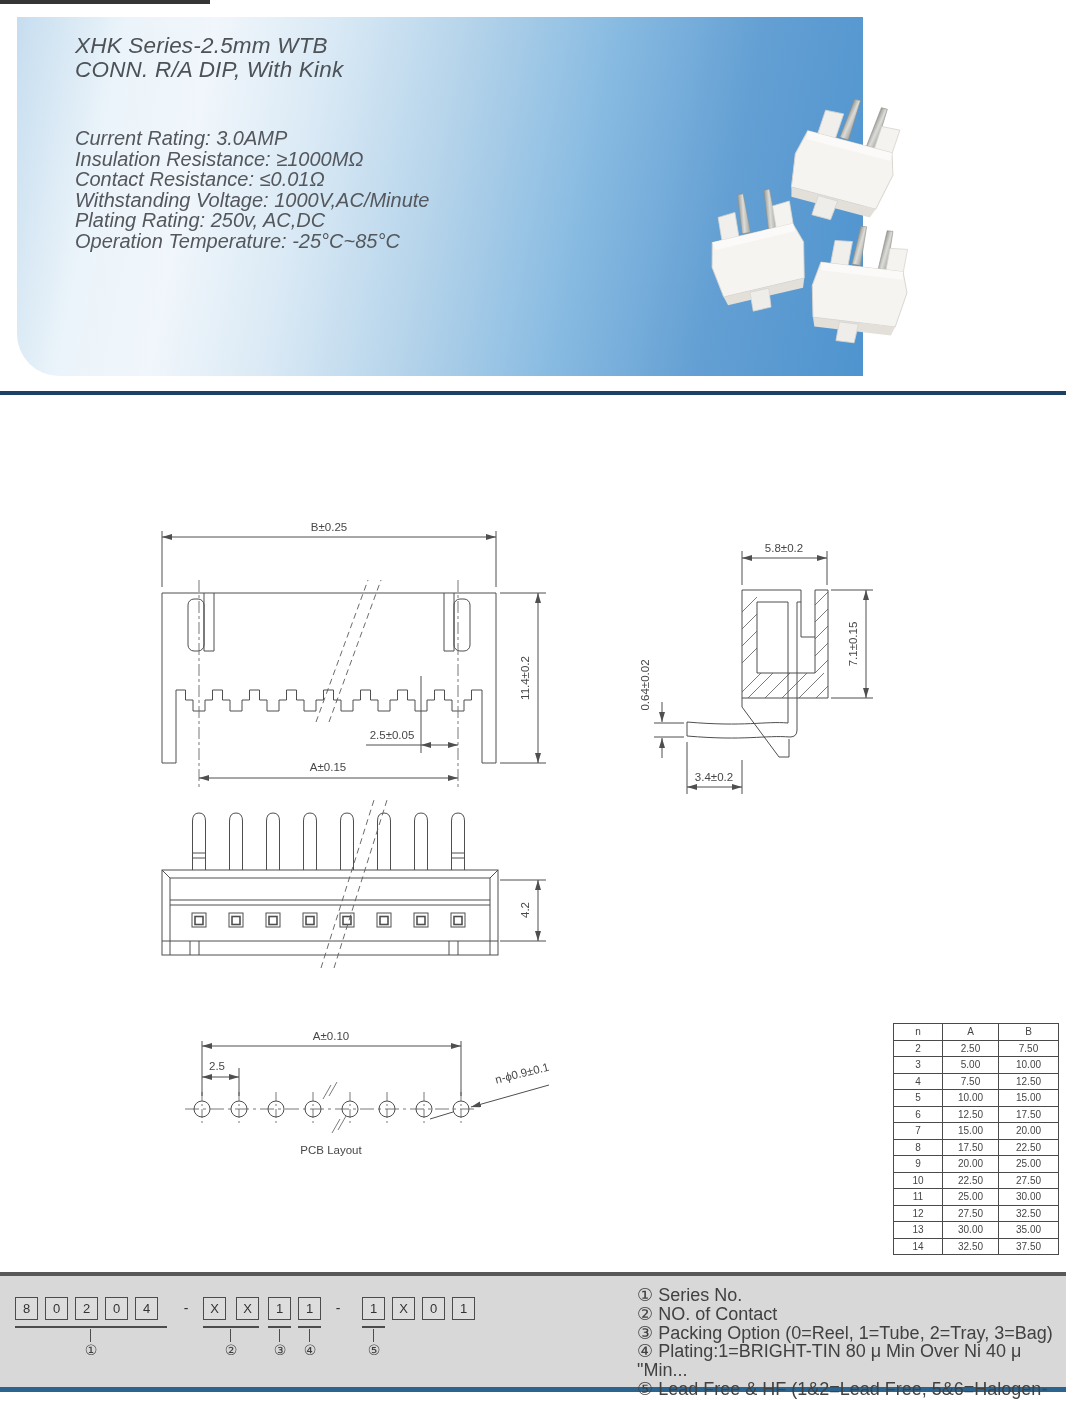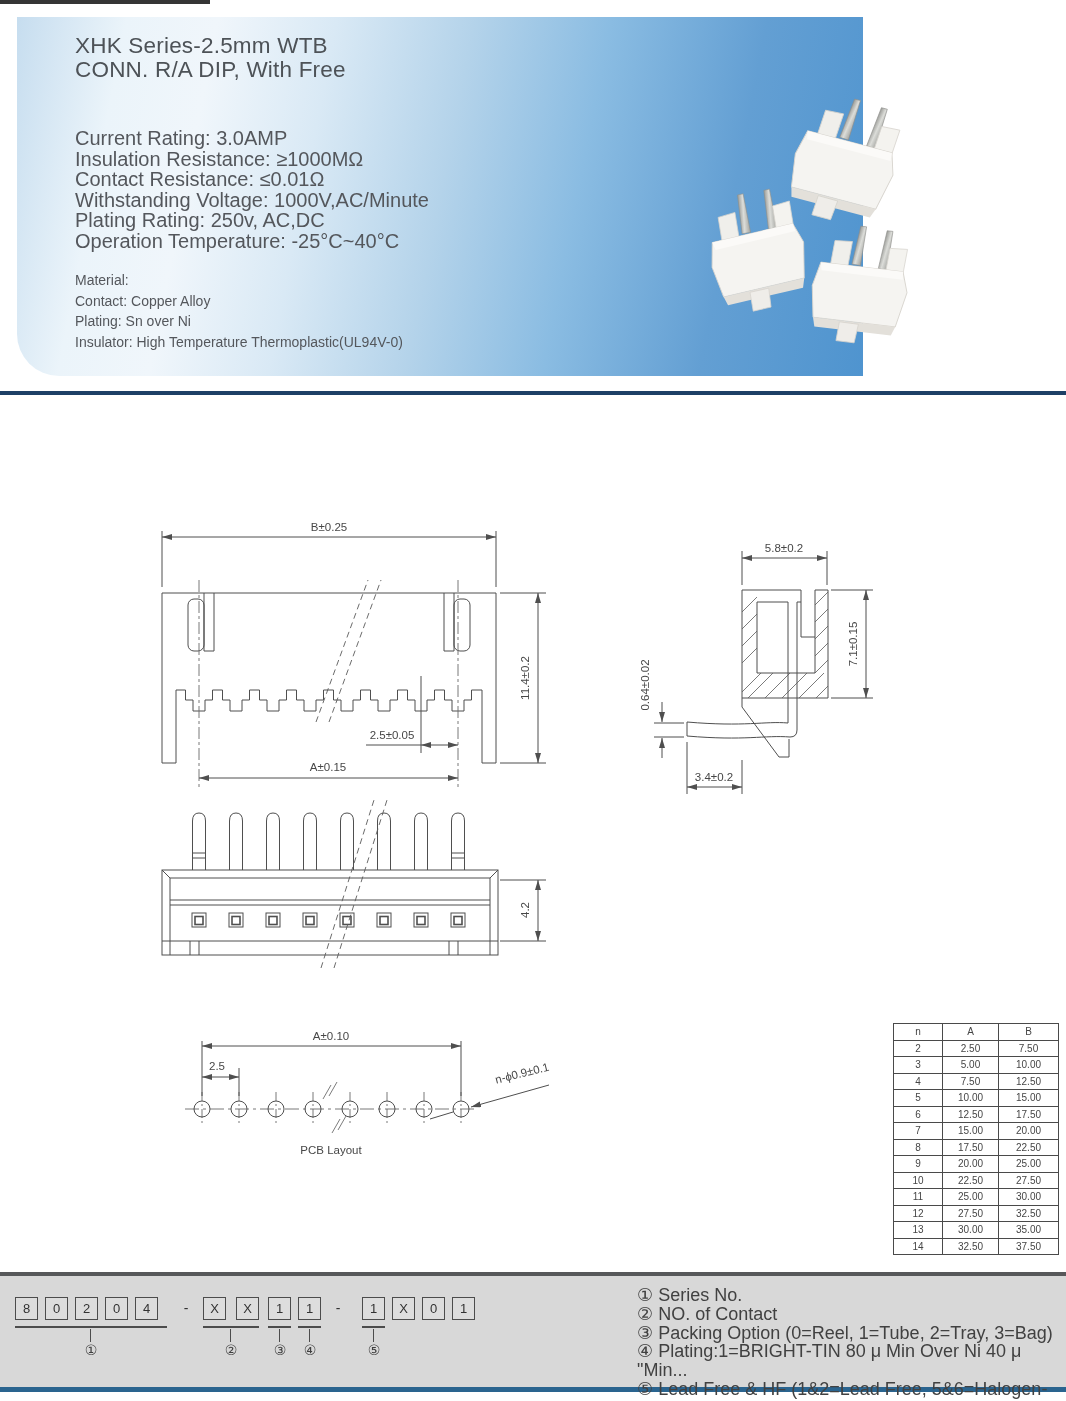--- a/index.html
+++ b/index.html
@@ -5,21 +5,21 @@
   html,body { margin:0; padding:0; background:#ffffff; }
   .page { position:relative; width:1066px; height:1401px; background:#ffffff; overflow:hidden;
           font-family:"Liberation Sans","DejaVu Sans",sans-serif; }
 
   .top-strip { position:absolute; left:0; top:0; width:210px; height:4px; background:#353535; }
 
   
   .header-panel { position:absolute; left:17px; top:17px; width:846px; height:359px;
     border-radius:0 0 0 42px;
     background:linear-gradient(101deg,#c6ddef 0%,#ebf4fa 12%,#f0f6fb 22%,#d9e9f5 35%,
-               #b4d3ea 50%,#8abce2 65%,#639fd3 82%,#4f94cf 100%); }
+               #b4d3ea 50%,#8abce2 65%,#639fd3 82%,#4f94cf 100%);font-style:italic; }
   .title { position:absolute; left:58px; top:17px; font-size:22.5px; line-height:23.5px;
            color:#4d5257; letter-spacing:.2px; }
   .specs { position:absolute; left:58px; top:111px; font-size:20px; line-height:20.6px; color:#54575c; }
   .materials { position:absolute; left:58px; top:253px; font-size:14px; line-height:20.6px; color:#54575c; }
   .photo-svg { position:absolute; left:0; top:0; pointer-events:none; }
 
   
   .divider { position:absolute; left:0; top:391px; width:1066px; height:4px; background:#1d4066; }
 
   
@@ -56,35 +56,29 @@
 </head>
 <body>
 
 <div class="page">
 
   <div class="top-strip"></div>
 
   <section class="header-panel">
     <div class="title">
       <div>XHK Series-2.5mm WTB</div>
-      <div>CONN. R/A DIP, With Free</div>
+      <div>CONN. R/A DIP, With Kink</div>
     </div>
     <div class="specs">
       <div>Current Rating: 3.0AMP</div>
       <div>Insulation Resistance: ≥1000MΩ</div>
       <div>Contact Resistance: ≤0.01Ω</div>
       <div>Withstanding Voltage: 1000V,AC/Minute</div>
       <div>Plating Rating: 250v, AC,DC</div>
-      <div>Operation Temperature: -25°C~40°C</div>
-    </div>
-    <div class="materials">
-      <div>Material:</div>
-      <div>Contact: Copper Alloy</div>
-      <div>Plating: Sn over Ni</div>
-      <div>Insulator: High Temperature Thermoplastic(UL94V-0)</div>
+      <div>Operation Temperature: -25°C~85°C</div>
     </div>
 
     <svg class="photo-svg" width="1033" height="359" viewBox="0 0 1033 359">
       <defs>
         <linearGradient id="met" x1="0" y1="0" x2="1" y2="0">
           <stop offset="0" stop-color="#9a9b97"></stop>
             <stop offset=".45" stop-color="#dcddd9"></stop>
           <stop offset="1" stop-color="#a4a5a1"></stop>
         </linearGradient>
         <g id="cnx">

